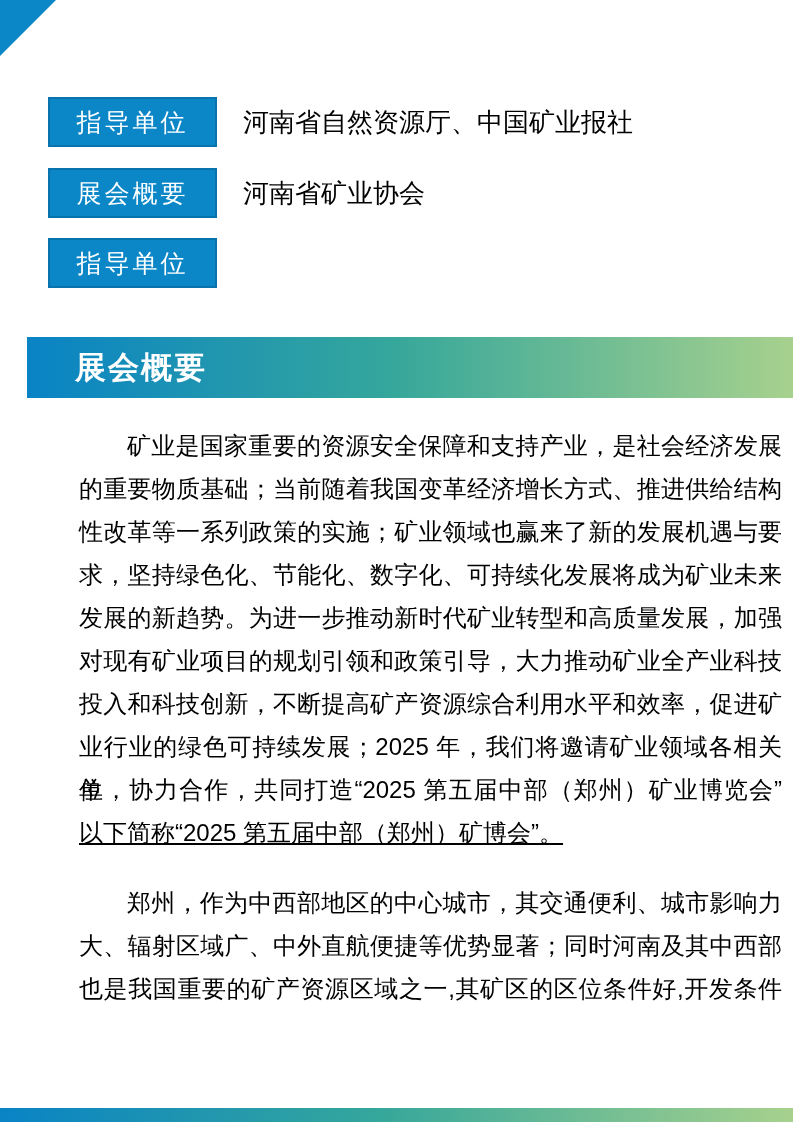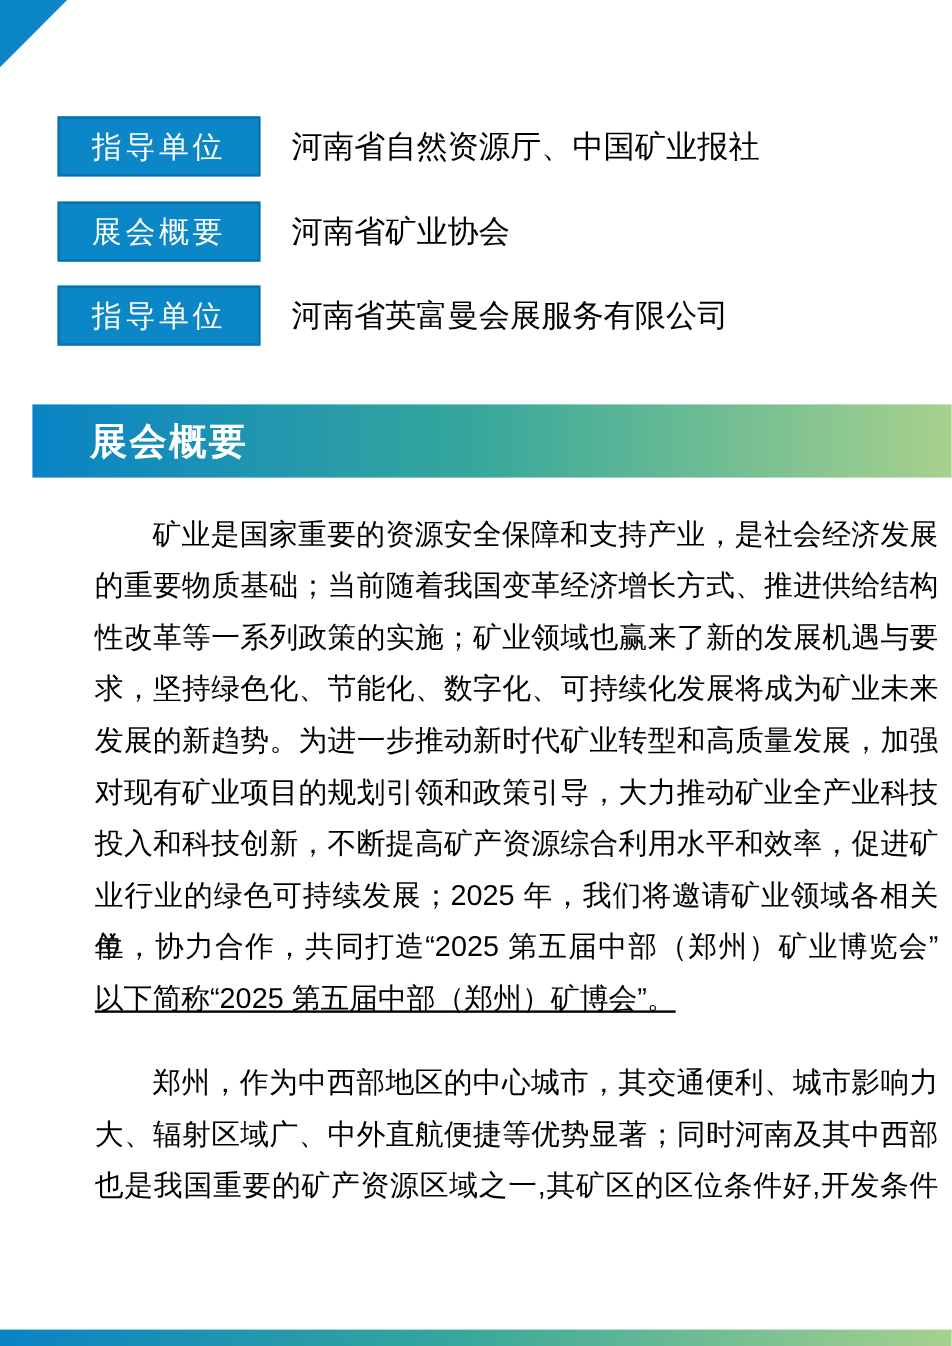--- a/index.html
+++ b/index.html
@@ -80,21 +80,20 @@
   <div class="unit-box">
     <span>展会概要</span>
   </div>
   <div class="unit-value">河南省矿业协会</div>
 </div>
 
 <div class="unit-row r3">
   <div class="unit-box">
     <span>指导单位</span>
   </div>
-  <div class="unit-value">河南省英富曼会展服务有限公司</div>
 </div>
 
 <div class="section-banner">
   <div class="section-title">展会概要</div>
 </div>
 
 <div class="body-text">
   <div class="para">
     <span class="line first">矿业是国家重要的资源安全保障和支持产业，是社会经济发展</span>
     <span class="line">的重要物质基础；当前随着我国变革经济增长方式、推进供给结构</span>

